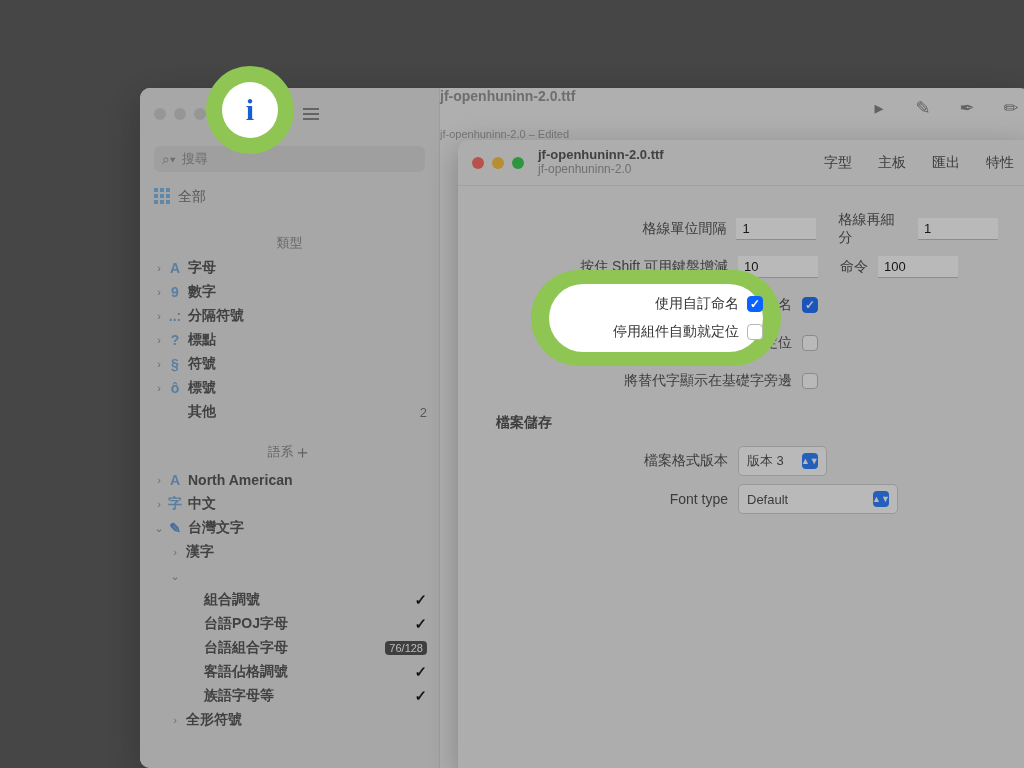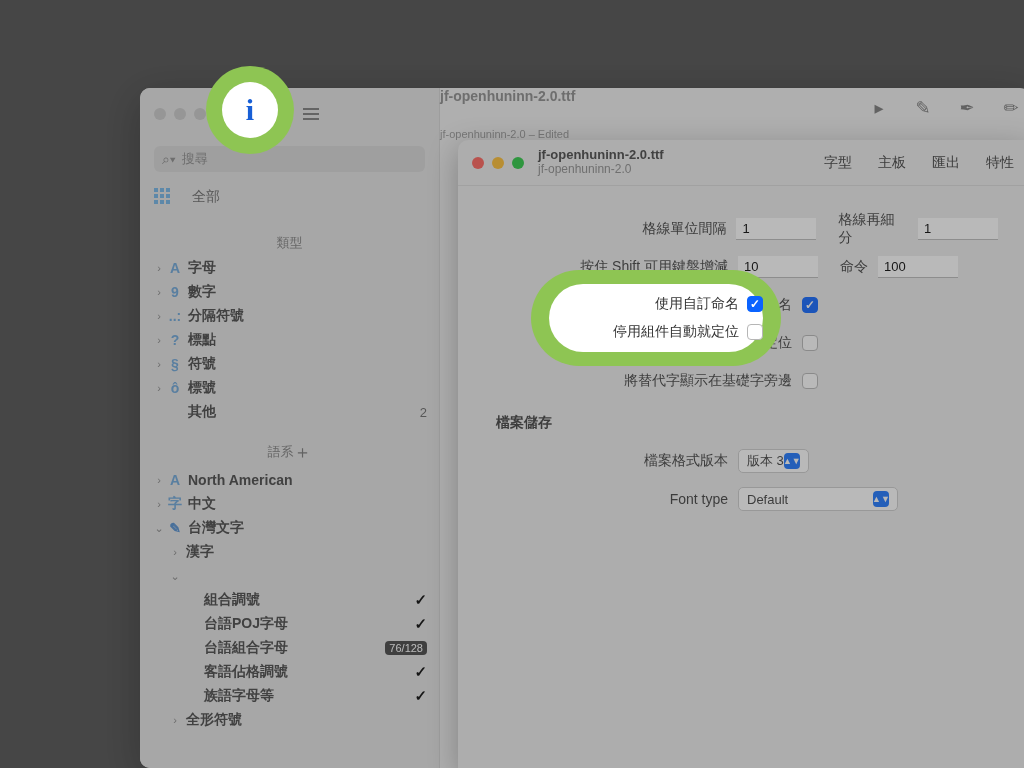--- a/index.html
+++ b/index.html
@@ -20,21 +20,21 @@
   .tool-btn { width: 30px; height: 26px; border-radius: 5px; color: #555; font-size: 20px; display:flex; align-items:center; justify-content:center; }
   .tool-btn.active { background: #fff; border: 1px solid #ccc; box-shadow: 0 1px 1px rgba(0,0,0,.1); }
   .grid-ico { display:inline-grid; grid-template-columns: 6px 6px; grid-template-rows: 6px 6px; gap:2px; }
   .grid-ico i { background:#3c74f6; display:block; }
   .lines-ico { width:16px; height:12px; display:flex; flex-direction:column; justify-content:space-between; }
   .lines-ico i { height:2px; background:#7a7a7a; }
 
   .search-box { margin: 6px 14px 10px; height: 26px; background: #d7d7d7; border-radius: 6px;
                 display: flex; align-items: center; padding: 0 8px; gap: 6px; color: #8a8a8a; font-size: 13px; }
 
-  .all-row { display:flex; align-items:center; gap:20px; padding: 6px 14px 12px; color:#666; font-size:14px; }
+  .all-row { display:flex; align-items:center; gap:6px; padding: 6px 14px 12px; color:#666; font-size:14px; }
   .all-ico { width:18px; height:18px; display:grid; grid-template-columns:repeat(3,4px); grid-template-rows:repeat(3,4px); gap:2px; }
   .all-ico i { background:#6fb2e6; }
 
   .sec-head { padding: 4px 14px 4px; color:#7e7e7e; font-size:13px; display:flex; justify-content:center; align-items:center;margin-top:12px; }
 
   .tree { font-size: 14px; color:#444; }
   .row { display:flex; align-items:center; height:24px; padding: 0 12px; }
   .chev { width:14px; color:#888; font-size:11px; text-align:center; }
   .ico { width:18px; color:#6aa4d8; font-weight:600; text-align:center; }
   .label { flex:1; padding-left:4px;font-weight:bold; }
@@ -66,21 +66,21 @@
 
   .ip-body { padding: 24px 30px; font-size:14px; color:#3c3c3c; }
   .form-row { display:flex; align-items:center; height:38px; }
   .form-row.max { justify-content:flex-end; }
   .lbl { width: 250px; text-align: right; padding-right: 10px; }
   .inp { width:80px; height:22px; background:#fff; border:none; border-bottom:1px solid #bbb; padding:0 6px; font-size:13px; }
   .lbl2 { padding: 0 10px 0 22px; }
   .cb { width:16px; height:16px; border-radius:4px; background:#fff; border:1px solid #b6b6b6; display:inline-flex; align-items:center; justify-content:center; }
   .cb.checked { background:#0a63ff; border-color:#0a63ff; color:#fff; font-size:12px; font-weight:700; }
   .section-title { font-weight:700; margin: 14px 0 10px 8px; }
-  .sel { height:24px; background:#fff; border:1px solid #ccc; border-radius:5px; padding:0 8px; display:inline-flex; align-items:center; gap:0; font-size:13px; }
+  .sel { height:30px; background:#fff; border:1px solid #ccc; border-radius:5px; padding:0 8px; display:inline-flex; align-items:center; gap:18px; font-size:13px; }
   .sel .arrow { width:16px; height:16px; border-radius:4px; background:#1772ff; color:#fff; font-size:9px; display:flex; flex-direction:column; align-items:center; justify-content:center; line-height:.7; }
 
   
   .dim { position:absolute; inset:0; background:rgba(60,60,60,.36); pointer-events:none; }
   .hl { position:absolute; border-radius:999px; background:#8ec553; pointer-events:none; }
   .hl-inner { position:absolute; border-radius:999px; background:#fff; }
   .hl1 { left:206px; top:66px; width:88px; height:88px; }
   .hl1 .hl-inner { left:16px; top:16px; width:56px; height:56px; display:flex; align-items:center; justify-content:center; }
   .hl2 { left:531px; top:270px; width:250px; height:96px; }
   .hl2 .hl-inner { left:18px; top:14px; width:214px; height:68px; }

